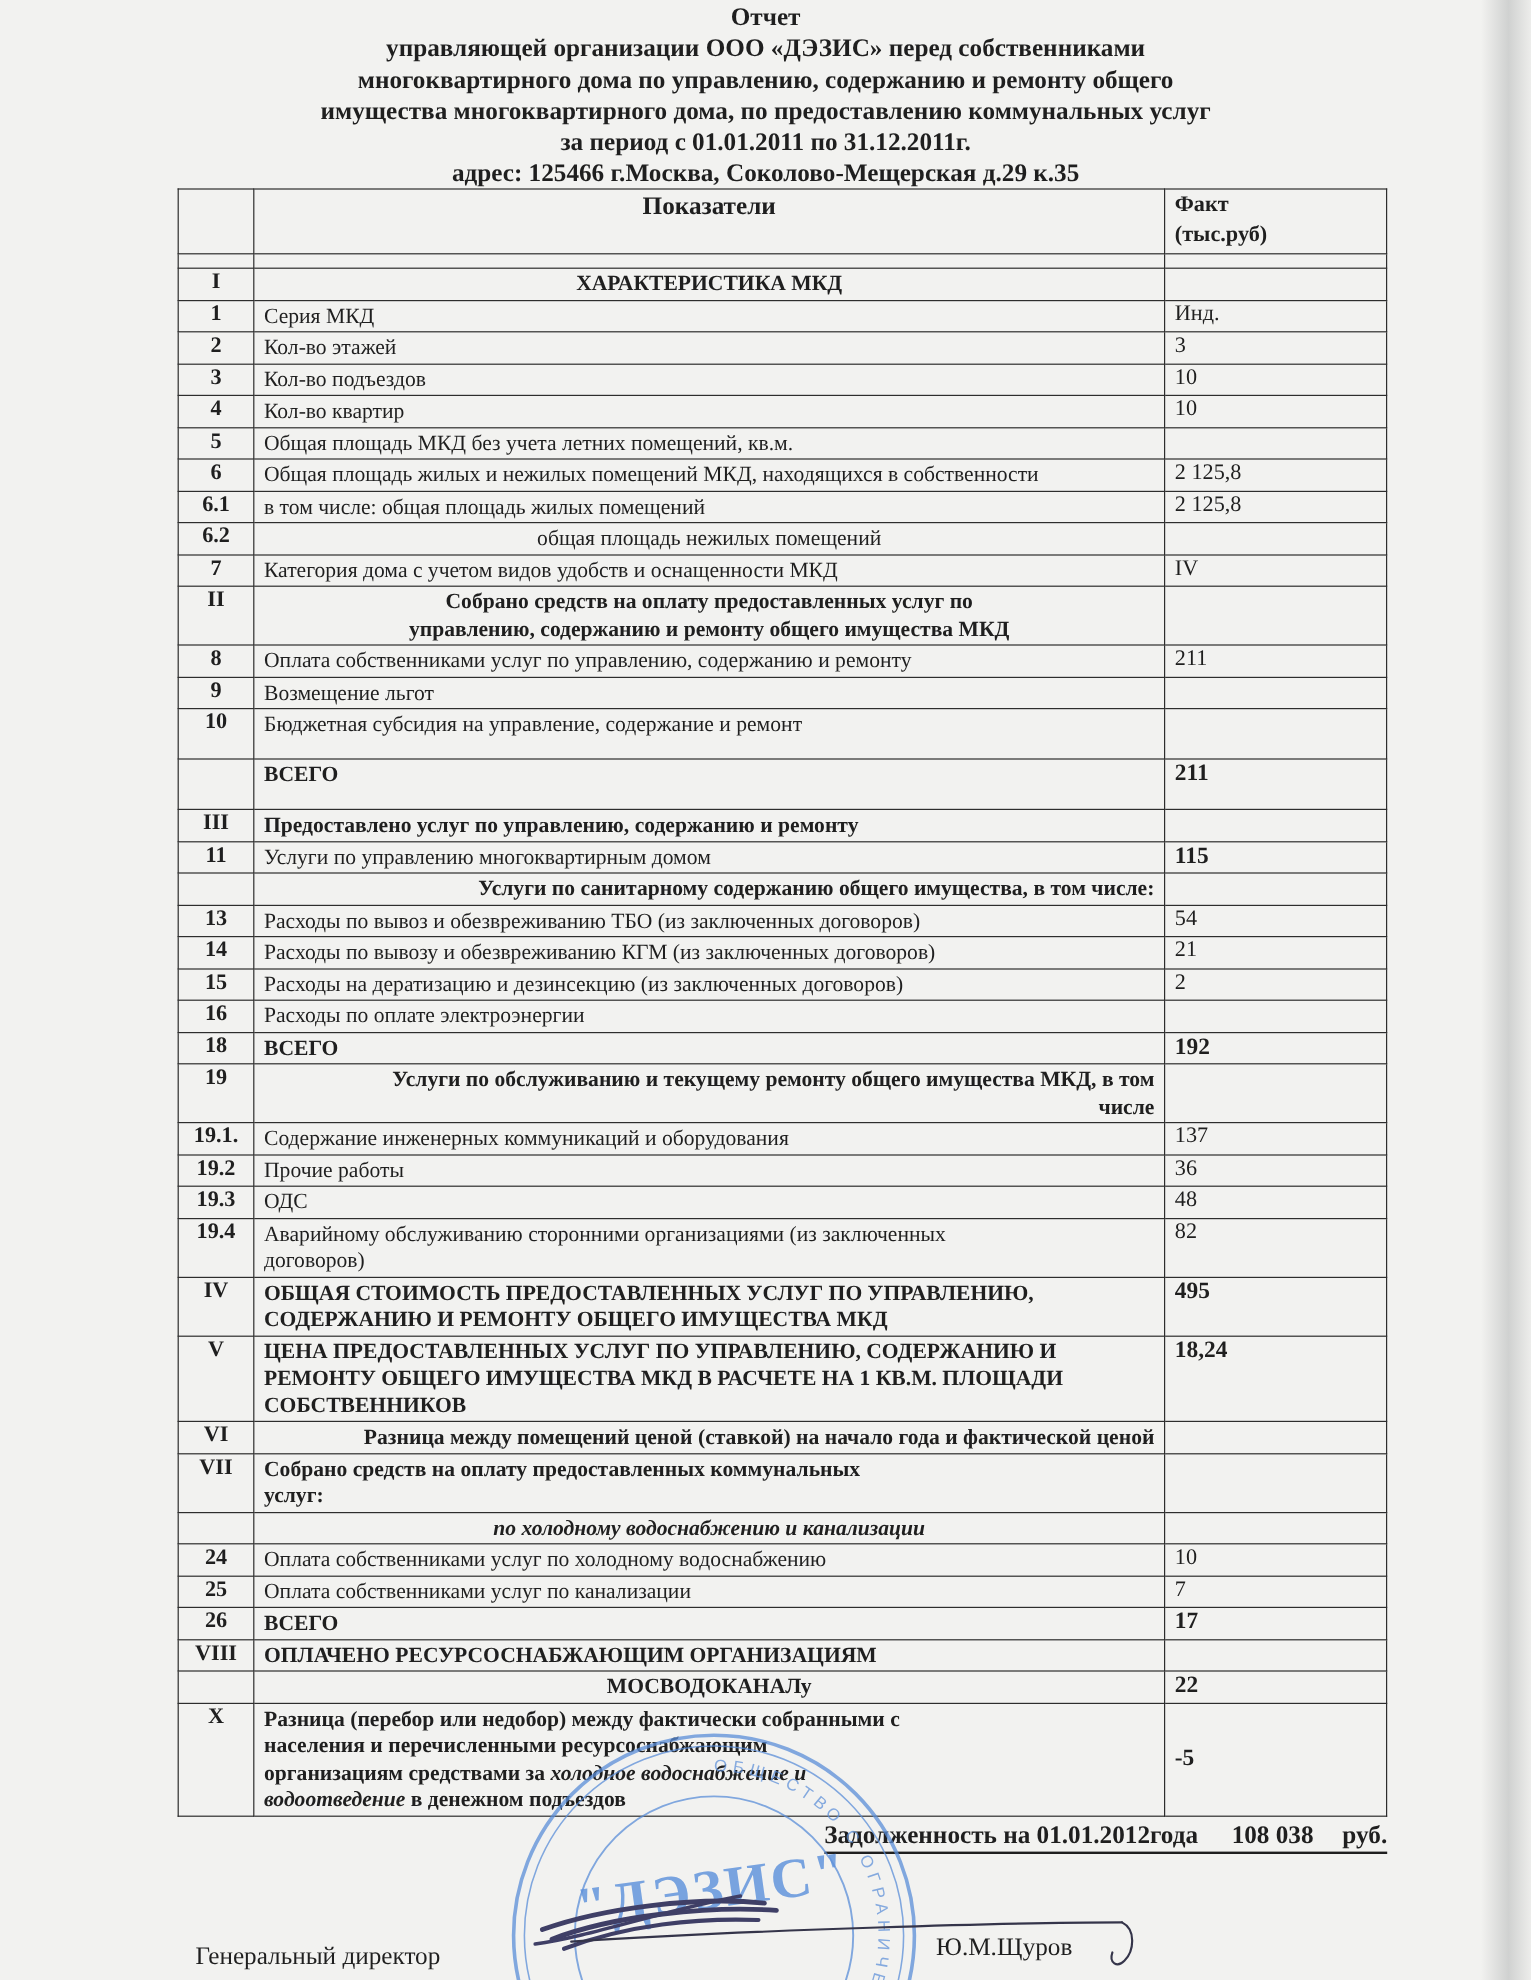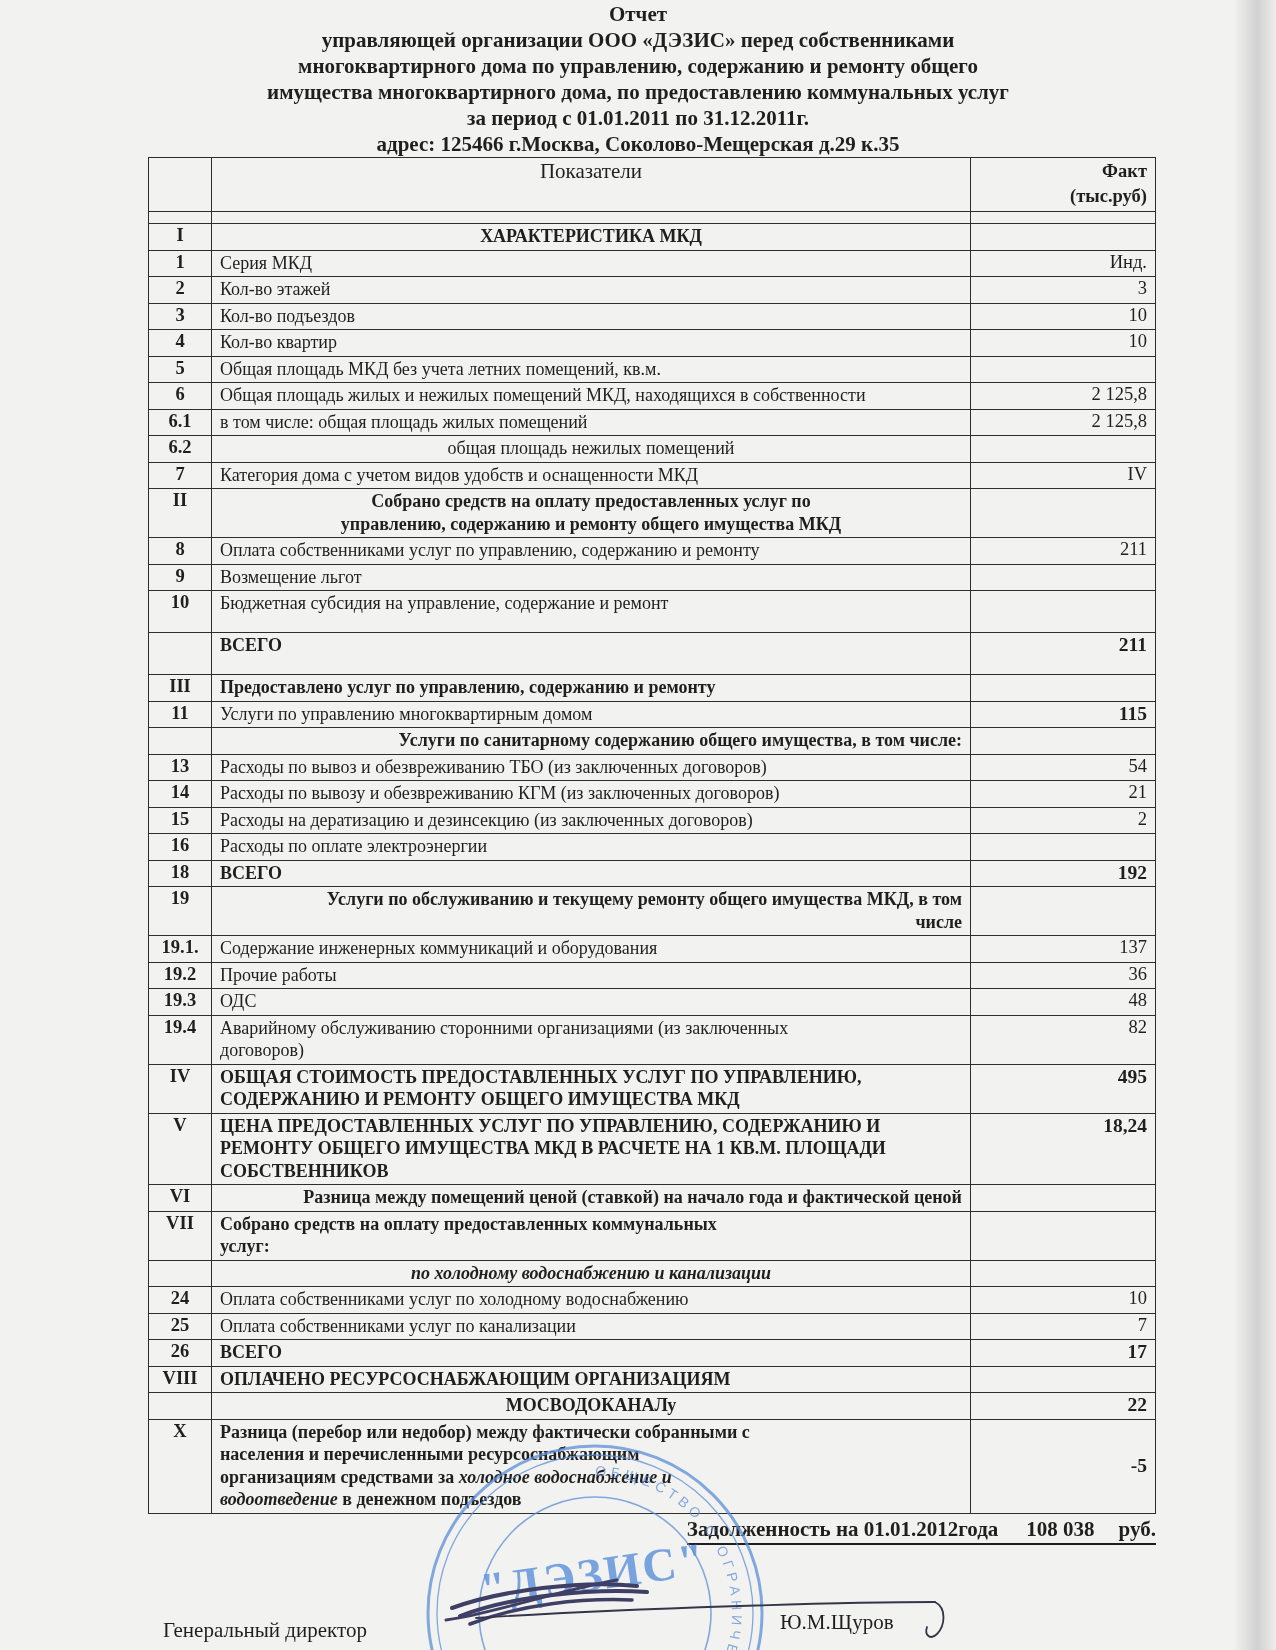--- a/index.html
+++ b/index.html
@@ -19,24 +19,24 @@
   
   table.report-table {
     margin-left:148px; width:1008px; table-layout:fixed;
     border-collapse:collapse; background:transparent;
   }
   .report-table th, .report-table td {
     border:1.5px solid #2d2d2d; padding:1px 8px 2px; vertical-align:top;
     overflow:hidden;
   }
   th.c-num, td.c-num { width:58px; text-align:center; font-weight:bold; font-size:18.5px; padding-left:2px; padding-right:2px; }
-  th.c-value, td.c-value { width:168px; text-align:right; font-size:18.5px; }
+  th.c-value, td.c-value { width:168px; text-align:left; font-size:18.5px; }
   td.c-label { white-space:pre-line; font-size:18px; line-height:1.25; }
   thead th { height:50px; vertical-align:middle; }
-  .th-ind { font-weight:normal; font-size:21px; text-align:center; }
+  .th-ind { font-weight:bold; font-size:21px; text-align:center; }
   .th-fact { font-weight:bold; font-size:20px; line-height:1.35; }
   
   .s-bold   { font-weight:bold; font-size:18.5px;text-align:right; }
   .s-total  { font-weight:bold; font-size:19.5px; }
   .s-section        { font-weight:bold; font-size:21px; line-height:1.3; }
   .s-section-center { font-weight:bold; font-size:21px; line-height:1.3; text-align:center; }
   .s-caps       { font-weight:bold; font-size:19px;   line-height:1.35; }
   .s-caps-small { font-weight:bold; font-size:17.5px; line-height:1.4; }
   .s-center        { text-align:center; }
   .s-center-bold   { font-weight:bold; font-size:19.5px; text-align:center; }

